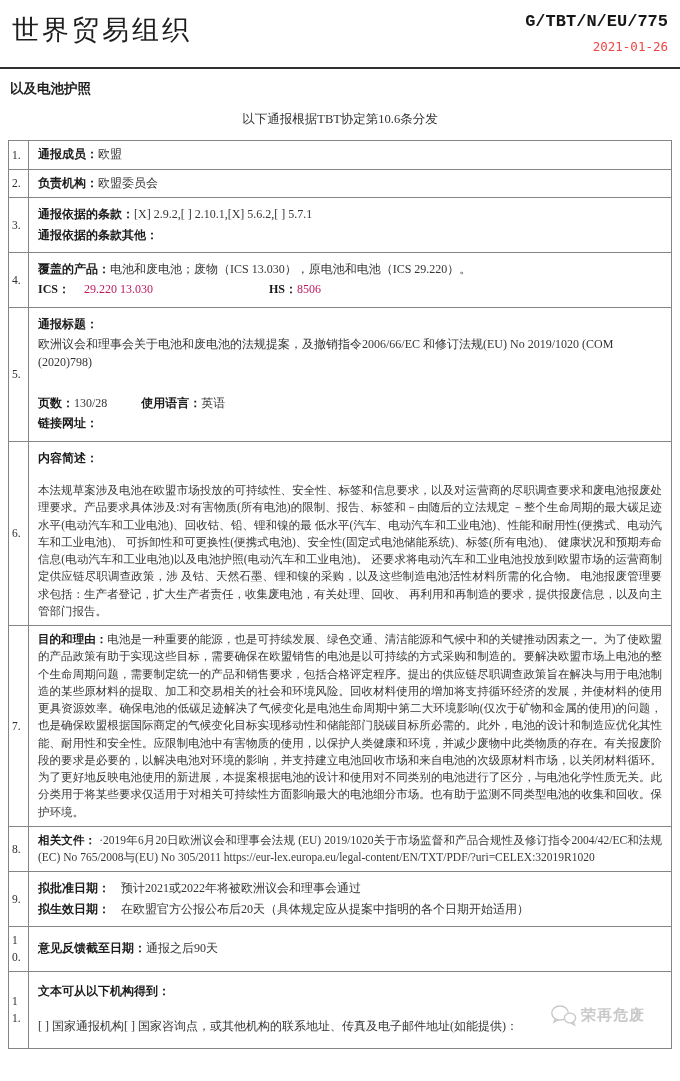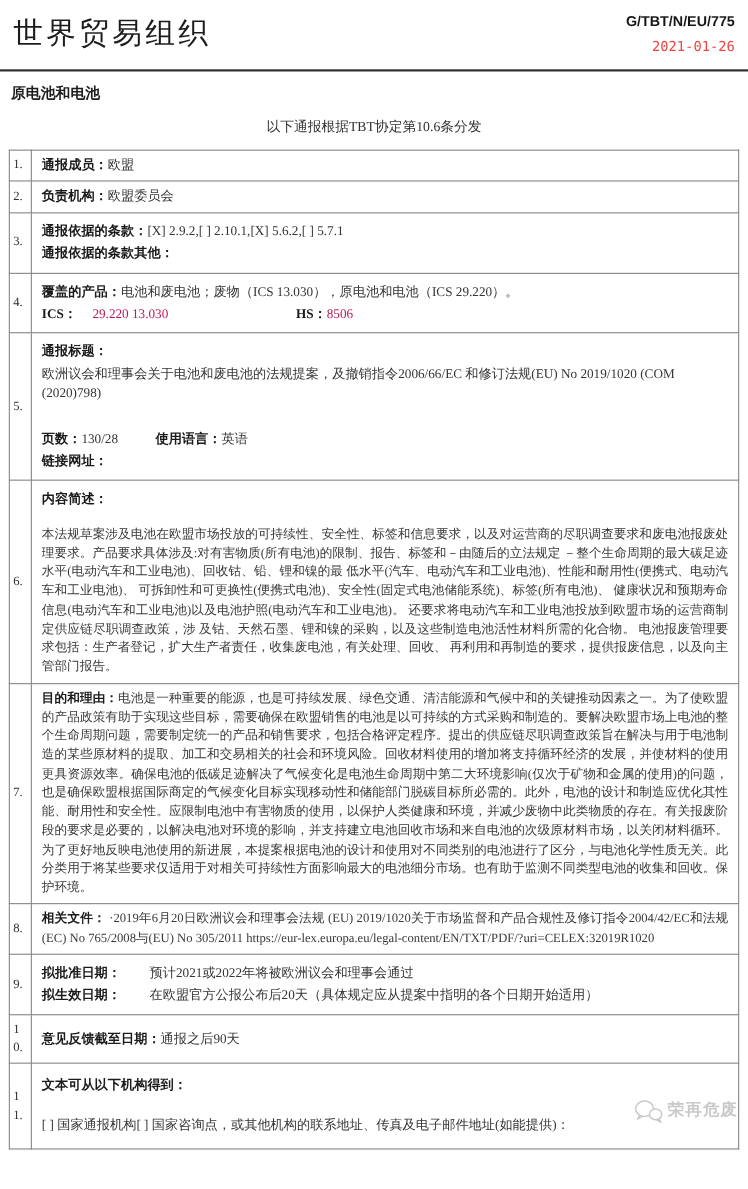--- a/index.html
+++ b/index.html
@@ -7,65 +7,65 @@
     width:680px;height:1081px;overflow:hidden;
     font-family:"Liberation Serif","DejaVu Serif",serif;
     color:#3a3a3a;
   }
   .page{padding:10px 8px 0 8px;box-sizing:border-box;}
 
   
   .doc-header{display:flex;justify-content:space-between;align-items:flex-start;padding:2px 4px 0 4px;gap:44px;}
   .org-title{font-size:27px;color:#1c1c1c;letter-spacing:3px;}
   .doc-ref{text-align:right;padding-top:1px;line-height:1.1;}
-  .doc-number{font-family:Liberation Sans, sans-serif;font-weight:bold;font-size:13px;color:#161616;}
+  .doc-number{font-family:Liberation Mono, monospace;font-weight:bold;font-size:17px;color:#161616;}
   .doc-date{font-family:"DejaVu Sans Mono","Liberation Mono",monospace;font-size:12.5px;color:#ef4444;margin-top:8px;}
   .rule{border-top:2px solid #303030;margin:14px -8px 0 -8px;}
   .section-title{font-weight:bold;font-size:13.5px;color:#1d1d1d;margin:11px 0 0 2px;font-family:"Liberation Sans","DejaVu Sans",sans-serif;}
   .notice-title{text-align:center;color:#cf3733;font-size:31px;margin-top:3px;letter-spacing:1px;}
   .dist-note{text-align:center;font-size:12.5px;color:#323232;margin:13px 0 12px 0;}
 
   
   table.tbt{width:100%;border-collapse:collapse;table-layout:fixed;}
   table.tbt td{border:1px solid #858585;vertical-align:middle;}
   td.num{width:13px;padding:2px 3px;font-size:11.5px;color:#2e2e2e;word-break:break-all;line-height:1.45;}
   td.content{padding:5px 9px;font-size:12px;line-height:1.45;color:#353535;}
   .lbl{font-weight:bold;color:#1b1b1b;}
   .line{margin:3px 0;}
   .body-p{margin:0;font-size:11.5px;line-height:1.5;text-align:justify;color:#383838;}
   .blue{color:#be185d;}
   .gap18{height:18px;}
   .gap12{height:12px;}
   .sp-ics{margin-left:14px;}
   .sp-hs{margin-left:116px;}
   .sp-lang{margin-left:34px;}
-  .sp-val{margin-left:26px;}
+  .sp-val{margin-left:11px;}
   tr.row10 td.content{padding-top:13px;padding-bottom:13px;}
   tr.row11 td.content{position:relative;padding-top:8px;padding-bottom:10px;}
 
   
-  .watermark{position:absolute;right:0;top:32px;display:flex;align-items:center;gap:4px;color:#c9c9c9;
+  .watermark{position:absolute;right:26px;top:32px;display:flex;align-items:center;gap:4px;color:#c9c9c9;
     font-family:"Liberation Sans","DejaVu Sans",sans-serif;font-weight:bold;font-size:15px;letter-spacing:1px;}
 </style>
 </head>
 <body>
 
 <div class="page">
 
   <div class="doc-header">
     <div class="org-title">世界贸易组织</div>
     <div class="doc-ref">
       <div class="doc-number">G/TBT/N/EU/775</div>
       <div class="doc-date">2021-01-26</div>
     </div>
   </div>
 
   <div class="rule"></div>
 
-  <div class="section-title">原电池和电池</div>
+  <div class="section-title">以及电池护照</div>
   <div class="dist-note">以下通报根据TBT协定第10.6条分发</div>
 
   <table class="tbt">
     <tbody>
       <tr>
         <td class="num">1.</td>
         <td class="content">
           <span class="lbl">通报成员：</span><span>欧盟</span>
         </td>
       </tr>

